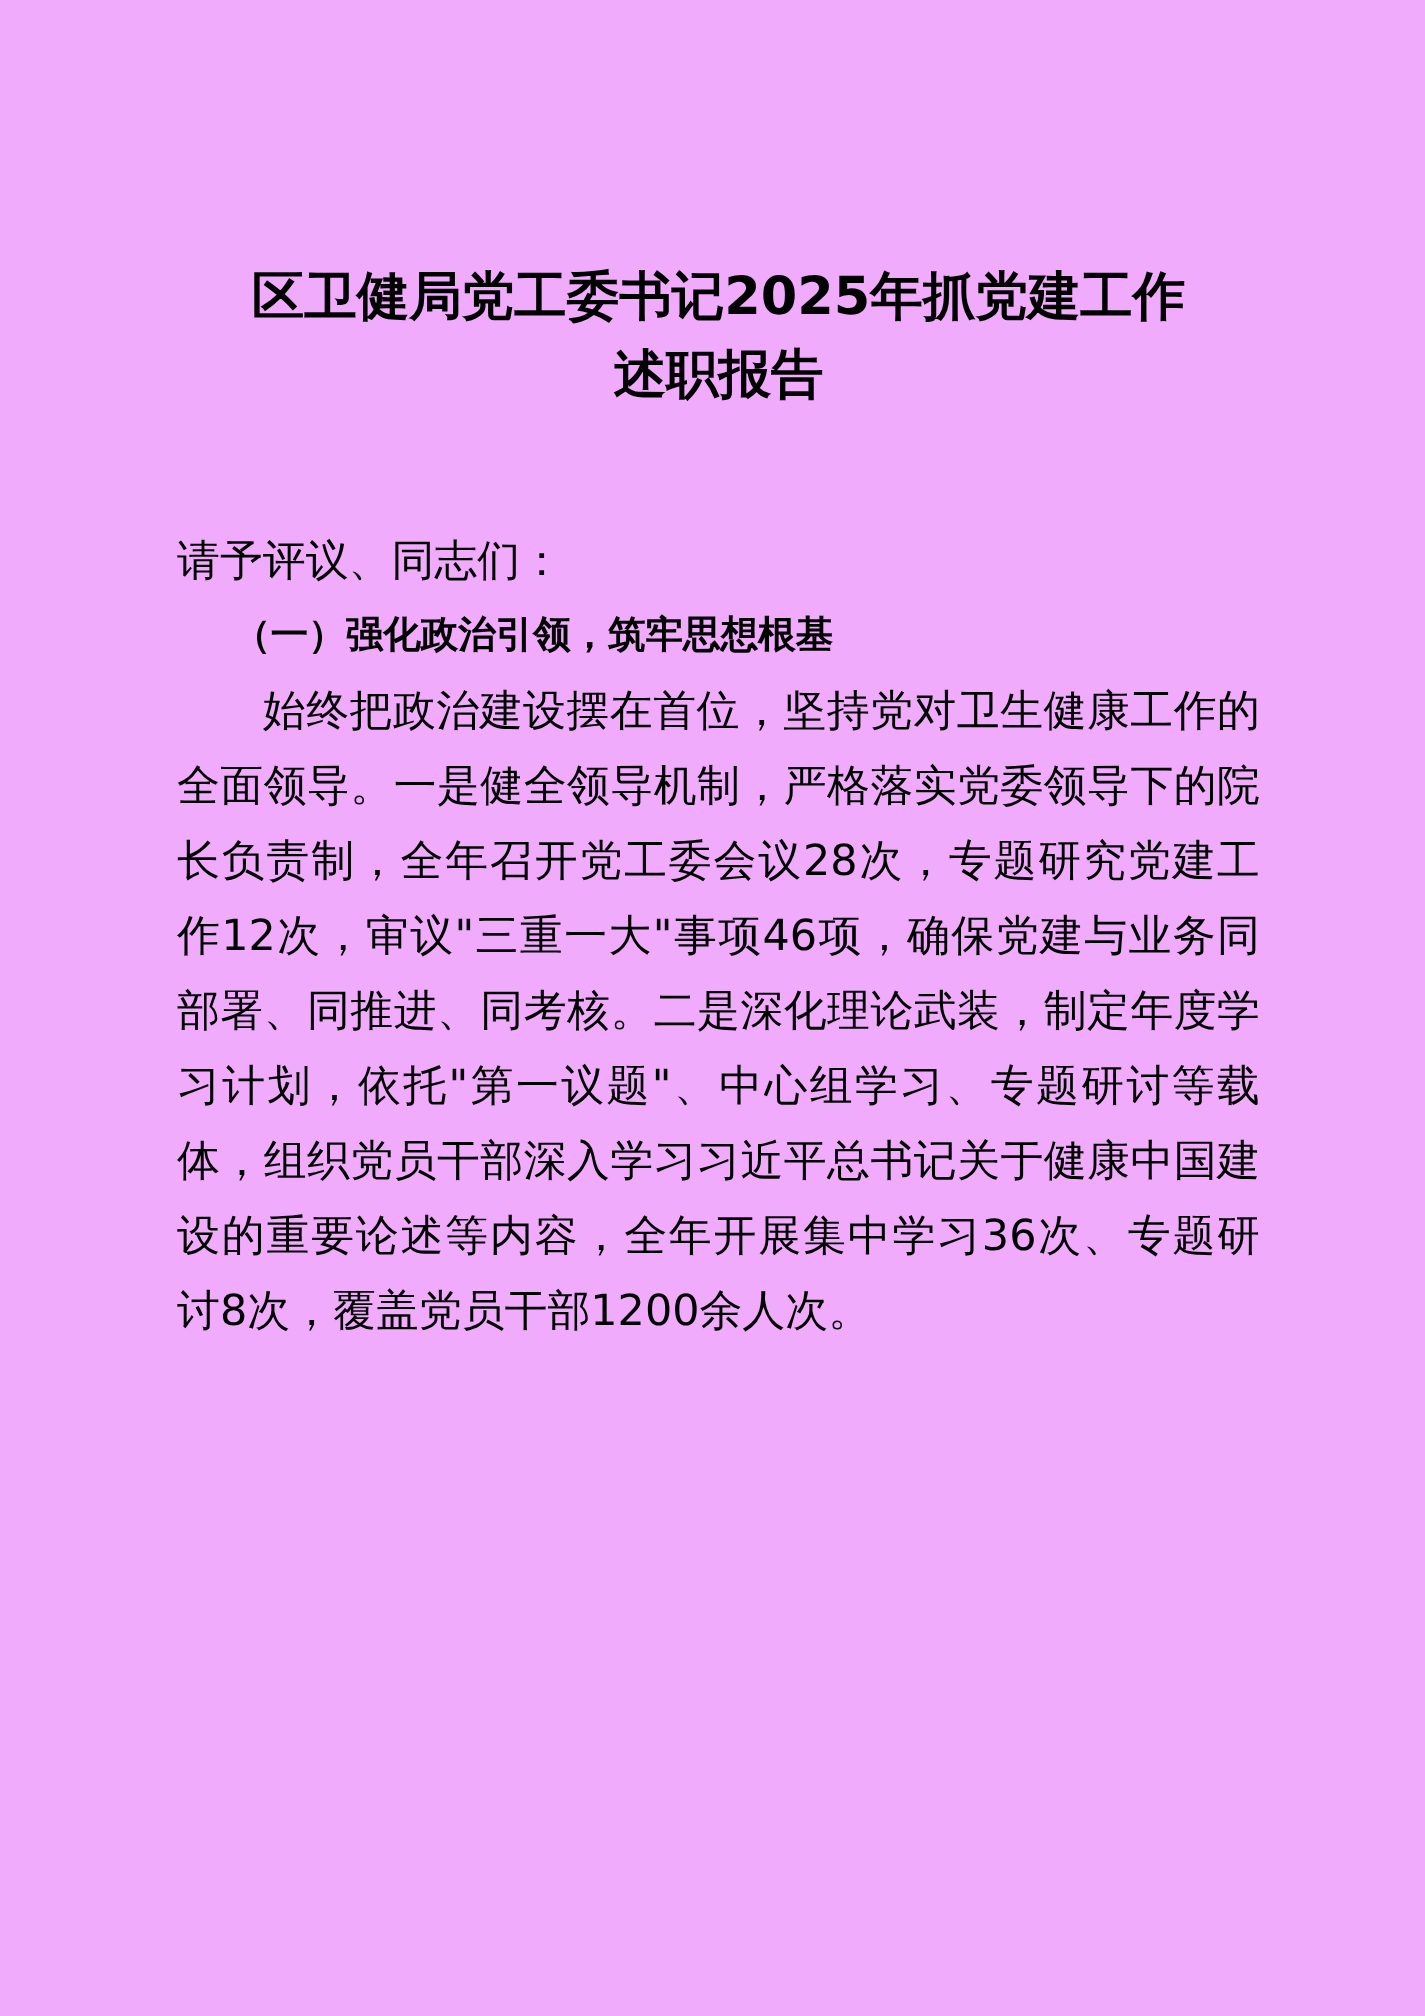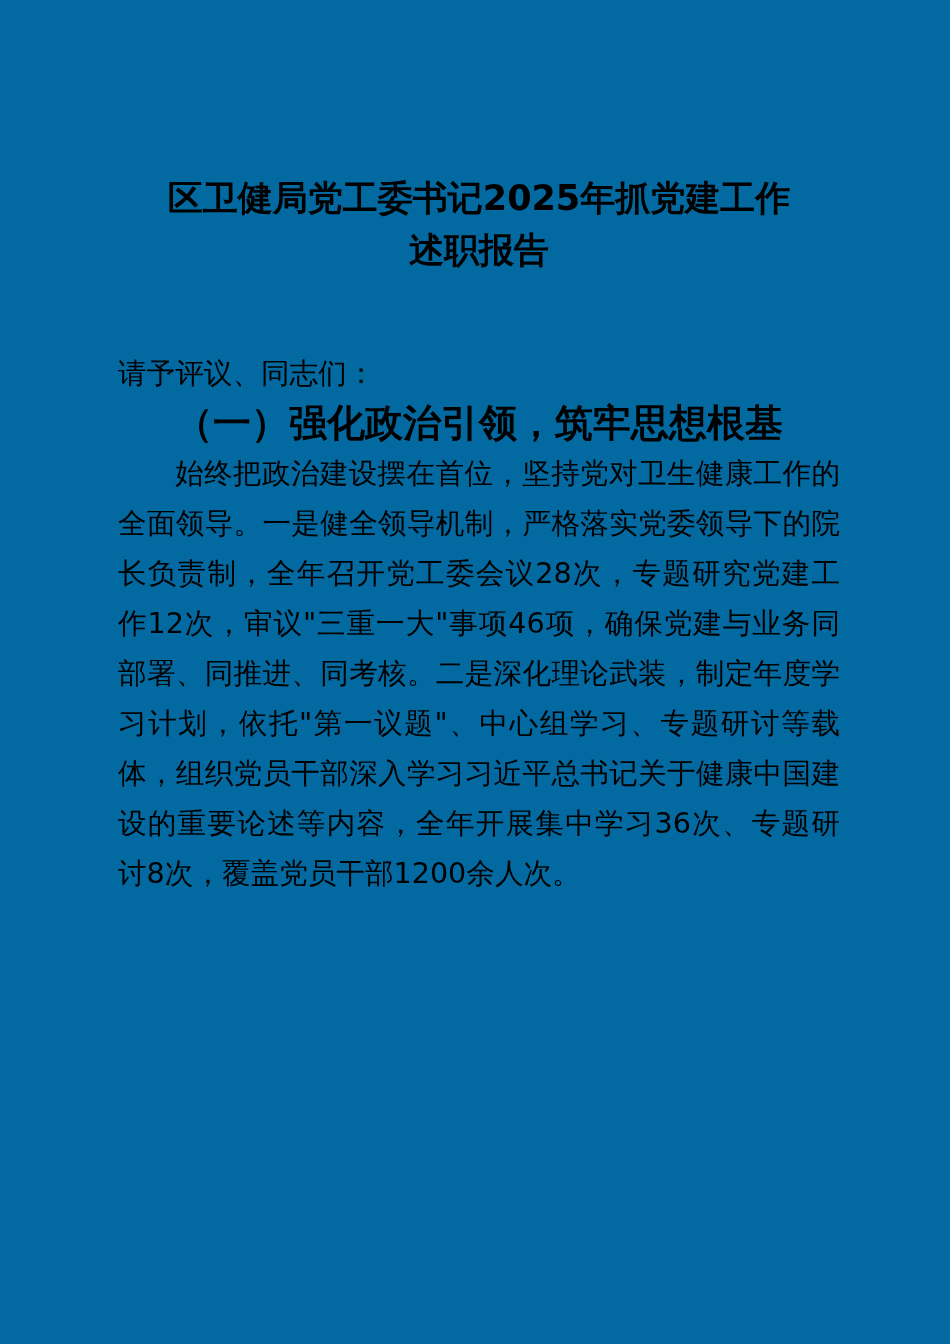--- a/index.html
+++ b/index.html
@@ -12,21 +12,21 @@
     height: 1344px;
     font-family: "DejaVu Sans", "Liberation Sans", sans-serif;
     color: #000000;
     -webkit-font-smoothing: antialiased;
   }
 
   .page {
     position: relative;
     width: 950px;
     height: 1344px;
-    background: #0369a1;
+    background: #f0abfc;
     box-sizing: border-box;
     padding: 0;
     overflow: hidden;
   }
 
   .content {
     position: absolute;
     left: 118px;
     top: 0;
     width: 722px;
@@ -68,21 +68,21 @@
   .h1-line {
     font-size: 28.6px;
     font-weight: normal;
     line-height: 50px;
     margin: 0;
     text-indent: 2em;
     word-break: break-all;
   }
 
   .h2-line {
-    font-size: 38px;
+    font-size: 25px;
     font-weight: bold;
     line-height: 50px;
     margin: 0;
     text-indent: 1.5em;
     word-break: break-all;
   }
 </style>
 </head>
 <body>
 

